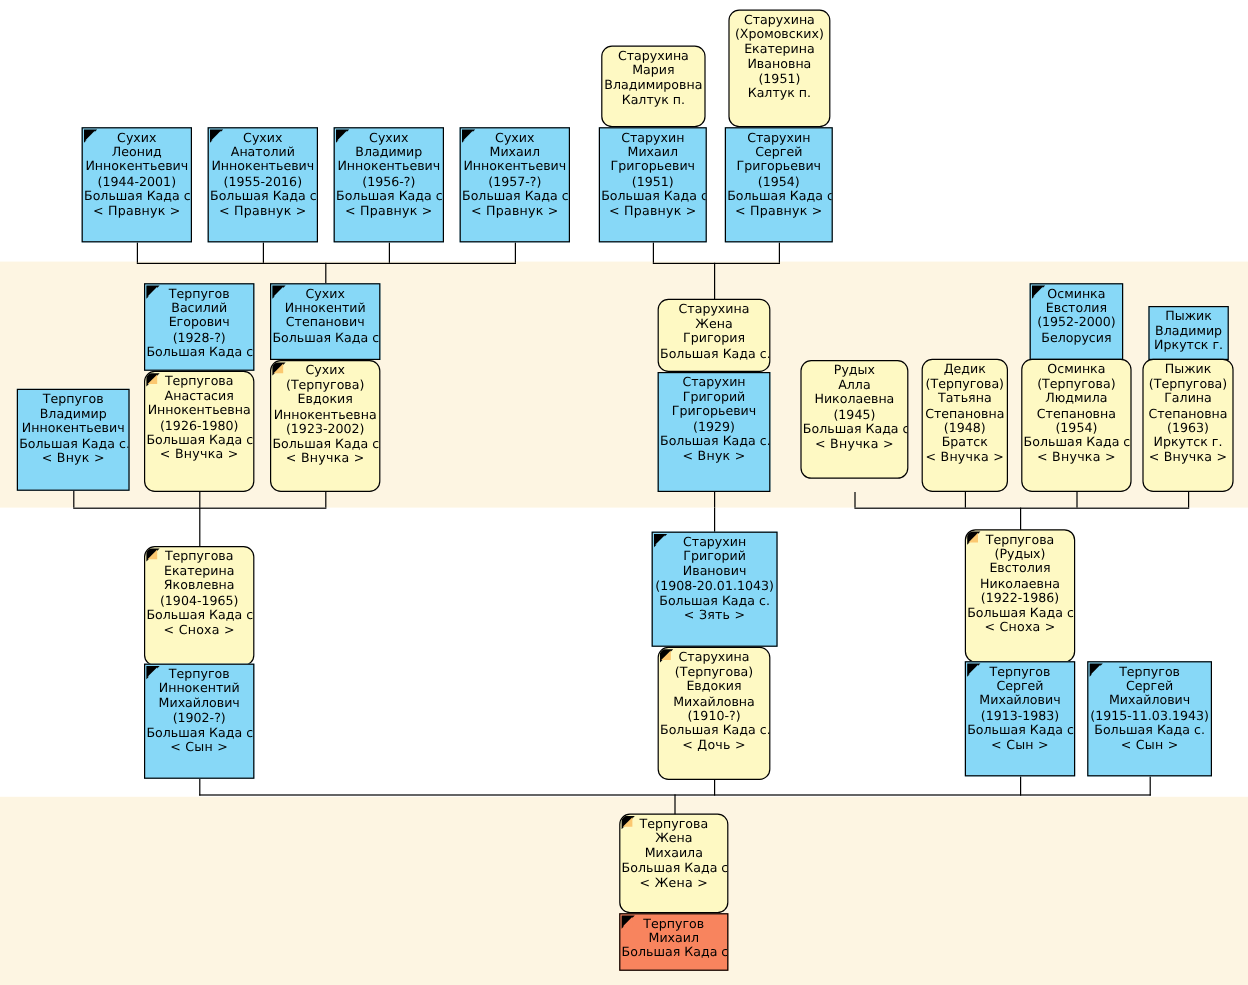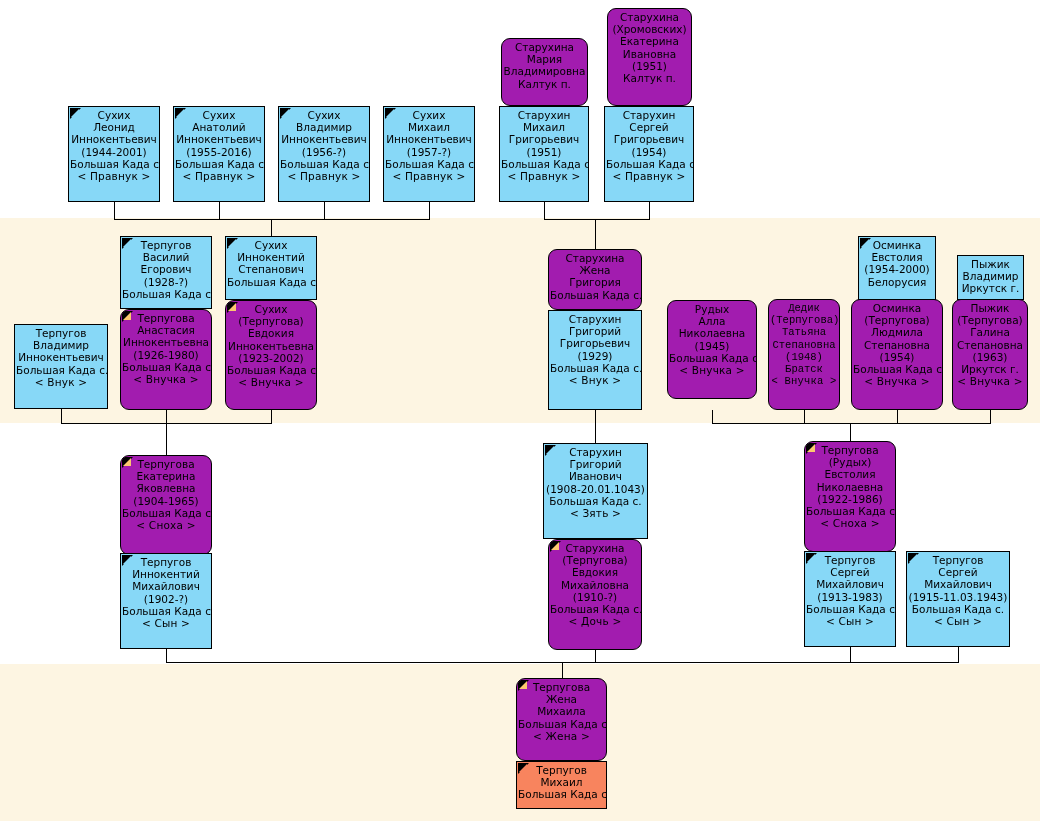--- a/index.html
+++ b/index.html
@@ -53,21 +53,21 @@
     width: 100%;
     white-space: nowrap;
   }
   .card .rel { letter-spacing: 0.2px; }
 
   .male {
     background: #87D8F7;
     border-radius: 0;
   }
   .female {
-    background: #a21caf;
+    background: #fef9c3;
     border-radius: 9px;
   }
   .focus {
     background: #F8845E;
     border-radius: 0;
   }
   
   .fold::before {
     content: "";
     position: absolute;
@@ -237,33 +237,33 @@
       <span class="rel">&lt; Внук &gt;</span>
     </div>
     <div class="card female" style="left: 667px; top: 300px; width: 90px; height: 99px;">
       <span class="ln1">Рудых</span>
       <span class="ln2">Алла</span>
       <span class="ln3">Николаевна</span>
       <span class="ln4">(1945)</span>
       <span class="ln5">Большая Када с.</span>
       <span class="rel">&lt; Внучка &gt;</span>
     </div>
-    <div class="card female" style="left: 768px; top: 299px; width: 72px; height: 111px; font-family: Liberation Mono, monospace;">
+    <div class="card female" style="left: 768px; top: 299px; width: 72px; height: 111px;">
       <span class="ln1">Дедик</span>
       <span class="ln2">(Терпугова)</span>
       <span class="ln3">Татьяна</span>
       <span class="ln4">Степановна</span>
       <span class="ln5">(1948)</span>
       <span class="ln6">Братск</span>
       <span class="rel">&lt; Внучка &gt;</span>
     </div>
     <div class="card male fold" style="left: 858px; top: 236px; width: 78px; height: 64px;">
       <span class="ln1">Осминка</span>
       <span class="ln2">Евстолия</span>
-      <span class="ln3">(1954-2000)</span>
+      <span class="ln3">(1952-2000)</span>
       <span class="ln4">Белорусия</span>
     </div>
     <div class="card female" style="left: 851px; top: 299px; width: 92px; height: 111px;">
       <span class="ln1">Осминка</span>
       <span class="ln2">(Терпугова)</span>
       <span class="ln3">Людмила</span>
       <span class="ln4">Степановна</span>
       <span class="ln5">(1954)</span>
       <span class="ln6">Большая Када с.</span>
       <span class="rel">&lt; Внучка &gt;</span>

